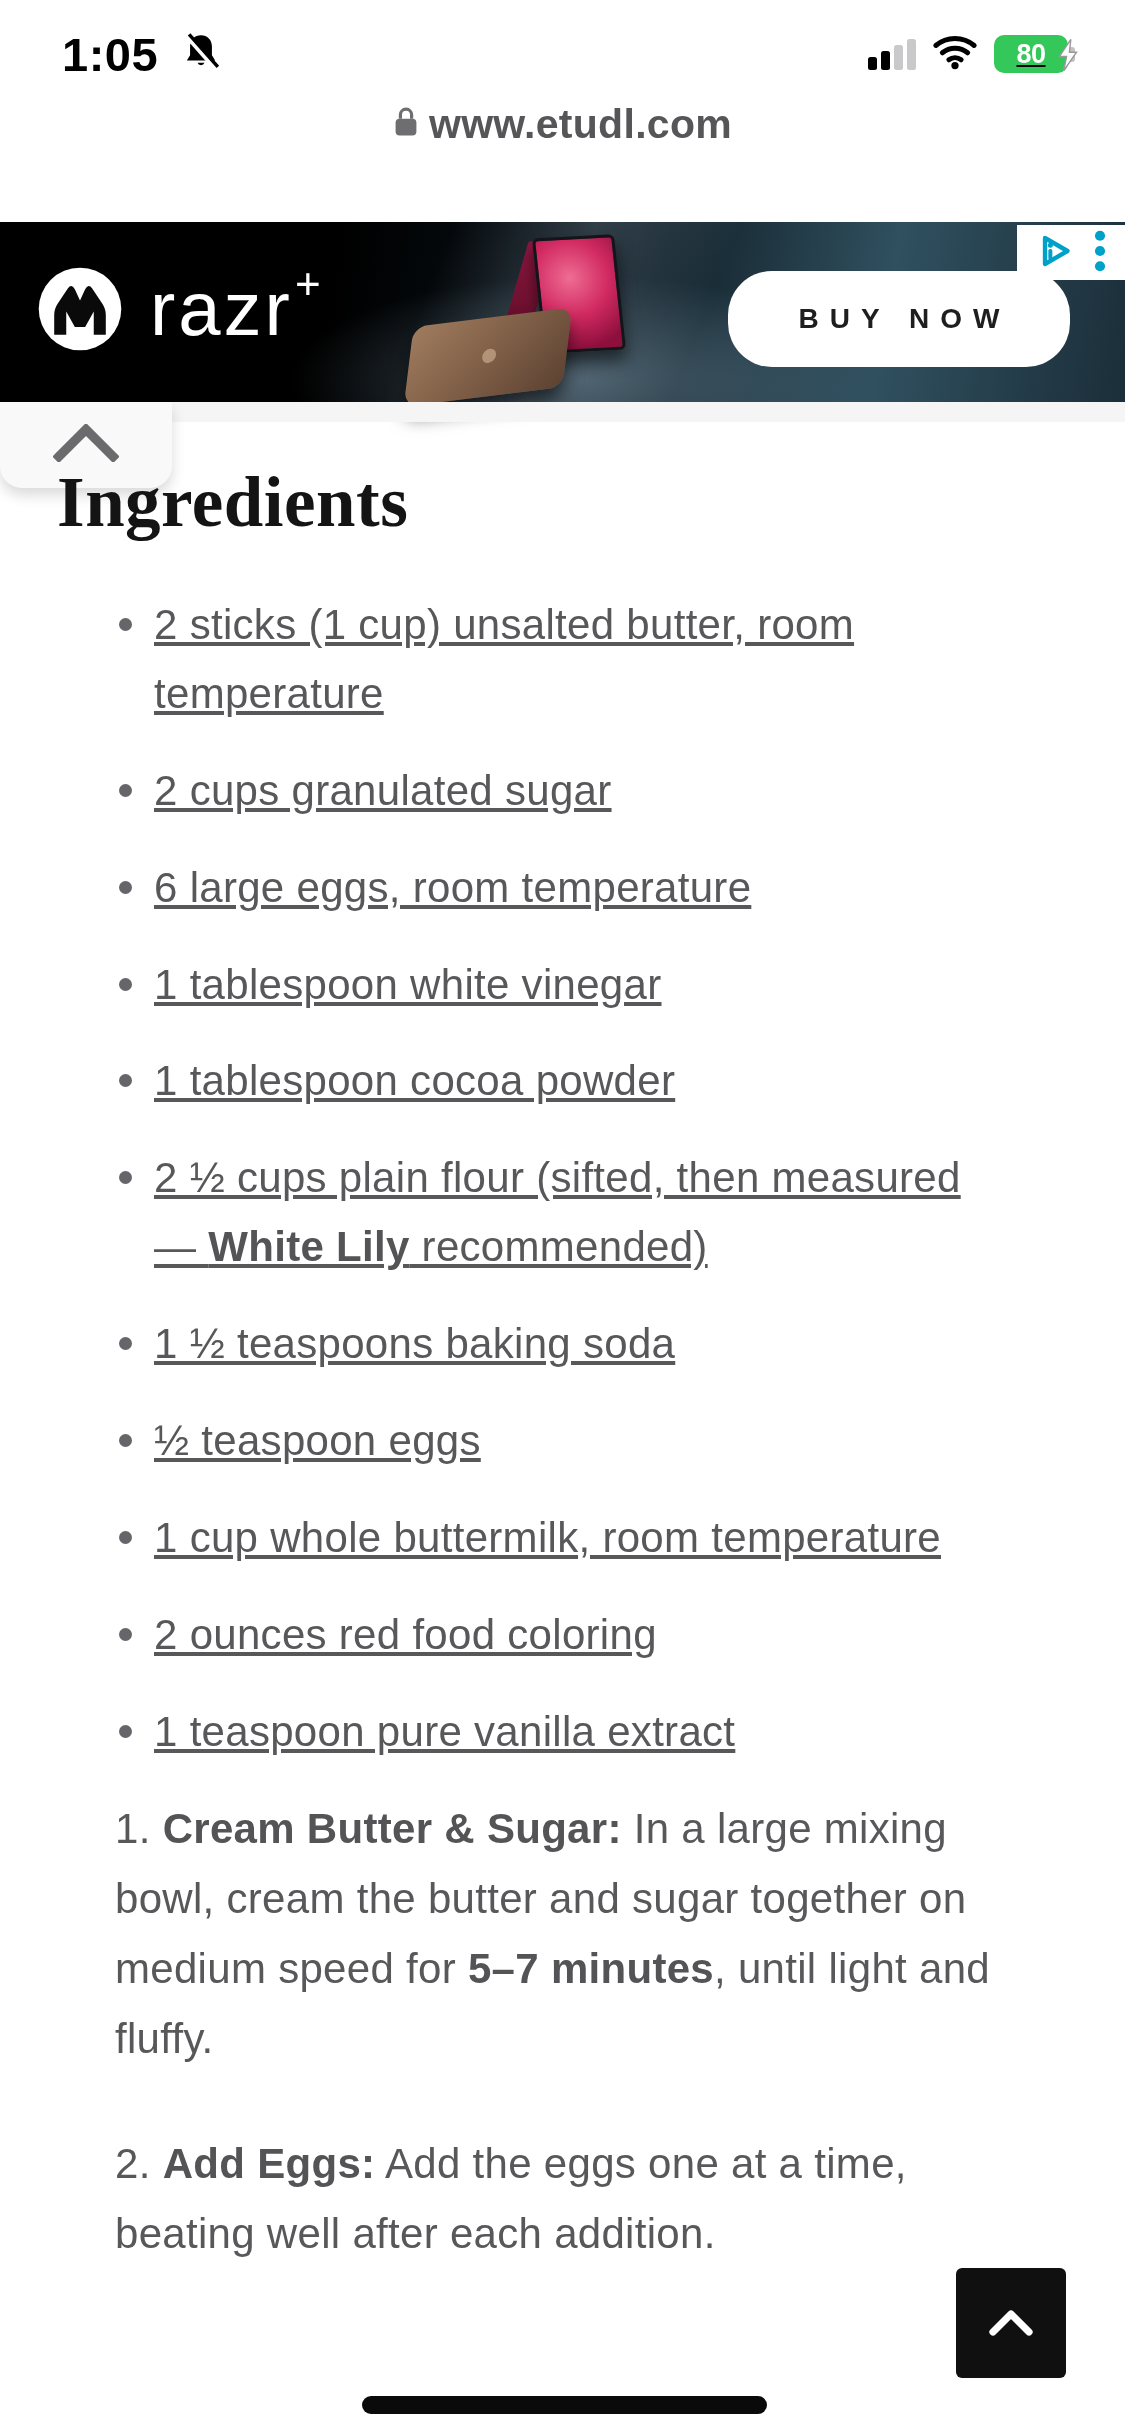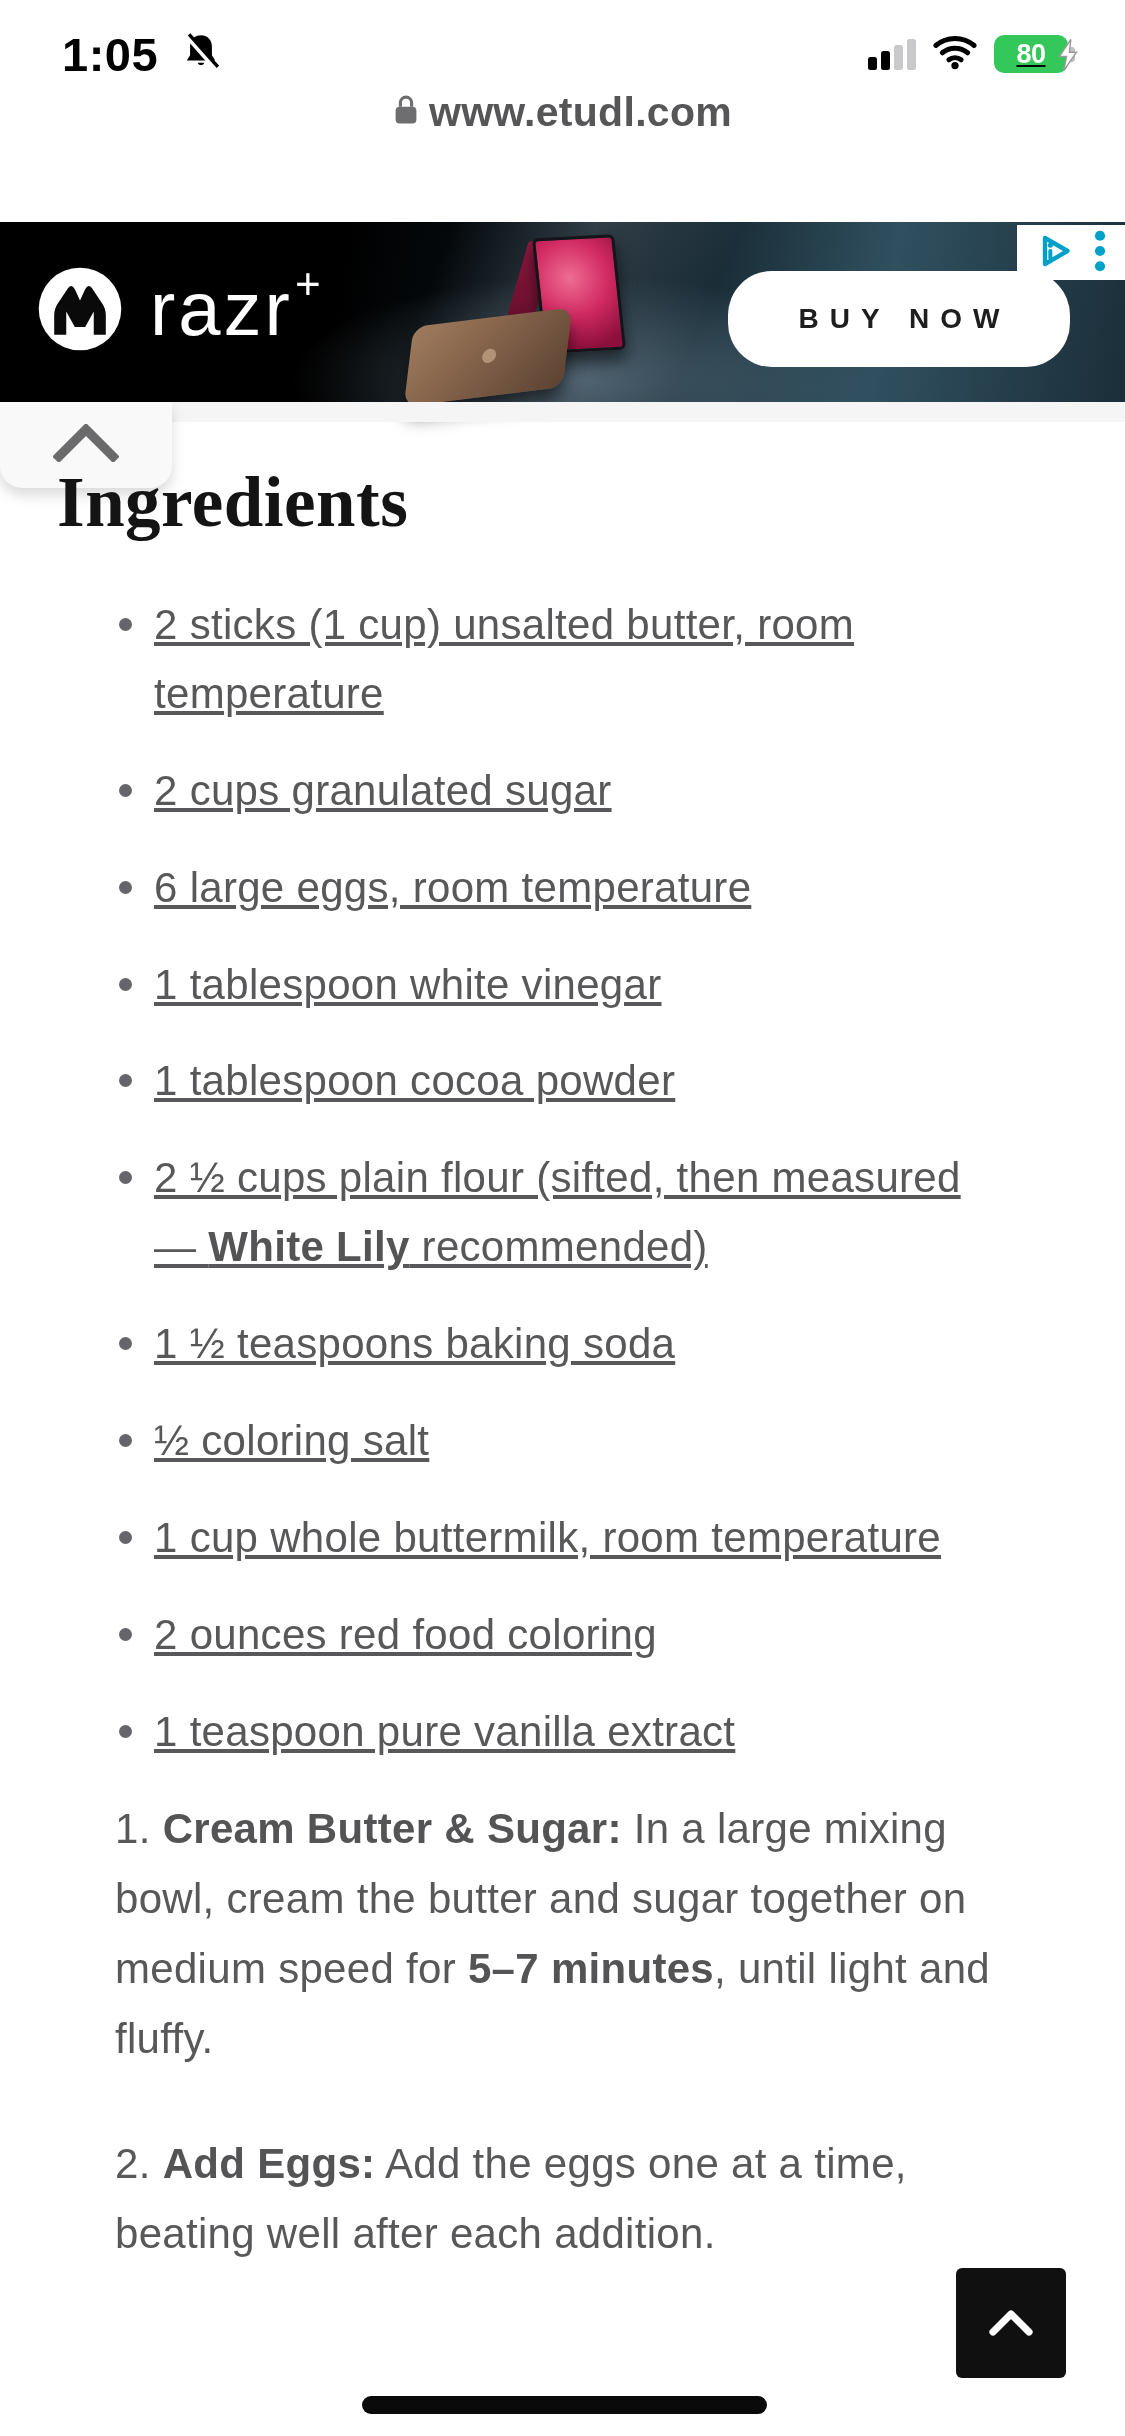--- a/index.html
+++ b/index.html
@@ -38,21 +38,21 @@
   .battery-body{
     width:74px;height:38px;border-radius:10px;
     background:var(--battery-green);
     display:flex;align-items:center;justify-content:center;
   }
   .battery-pct{font-size:27px;font-weight:700;color:#fff;letter-spacing:-.5px;}
   .battery-cap{width:5px;height:15px;background:#c2c2c4;border-radius:0 3px 3px 0;margin-left:2px;}
   .battery-bolt{position:absolute;right:-8px;top:3px;}
   
   .url-bar{
-    position:absolute;top:84px;left:0;right:0;height:56px;
+    position:absolute;top:96px;left:0;right:0;height:56px;
     display:flex;align-items:center;justify-content:center;gap:10px;
   }
   .domain{font-size:41px;font-weight:600;color:#565659;letter-spacing:.3px;}
   
   .ad{
     position:absolute;top:222px;left:0;width:1125px;height:180px;
     background:
       radial-gradient(ellipse 420px 150px at 52% 88%, rgba(150,180,200,.38), rgba(0,0,0,0) 70%),
       linear-gradient(112deg, rgba(0,0,0,0) 38%, rgba(190,215,235,.22) 50%, rgba(0,0,0,0) 62%),
       linear-gradient(100deg,#000 30%,#0a141b 52%,#30505f 78%,#1b2e39 100%);
@@ -250,21 +250,21 @@
 <div class="content">
   <h2 class="h-ingredients">Ingredients</h2>
   <ul class="ingredient-list" id="ingredients-list">
       <li><span>2 sticks (1 cup) unsalted butter, room temperature</span></li>
       <li><span>2 cups granulated sugar</span></li>
       <li><span>6 large eggs, room temperature</span></li>
       <li><span>1 tablespoon white vinegar</span></li>
       <li><span>1 tablespoon cocoa powder</span></li>
       <li><span>2 ½ cups plain flour (sifted, then measured — </span><span class="bold-seg">White Lily</span><span> recommended)</span></li>
       <li><span>1 ½ teaspoons baking soda</span></li>
-      <li><span>½ coloring salt</span></li>
+      <li><span>½ teaspoon eggs</span></li>
       <li><span>1 cup whole buttermilk, room temperature</span></li>
       <li><span>2 ounces red food coloring</span></li>
       <li><span>1 teaspoon pure vanilla extract</span></li>
     </ul>
 
   <div class="steps" id="instructions-list">
       <div class="step"><span class="marker">1.</span><span class="bold-seg">Cream Butter &amp; Sugar:</span><span> In a large mixing bowl, cream the butter and sugar together on medium speed for </span><span class="bold-seg">5–7 minutes</span><span>, until light and fluffy.</span></div>
       <div class="step"><span class="marker">2.</span><span class="bold-seg">Add Eggs:</span><span> Add the eggs one at a time, beating well after each addition.</span></div>
     </div>
 </div>

